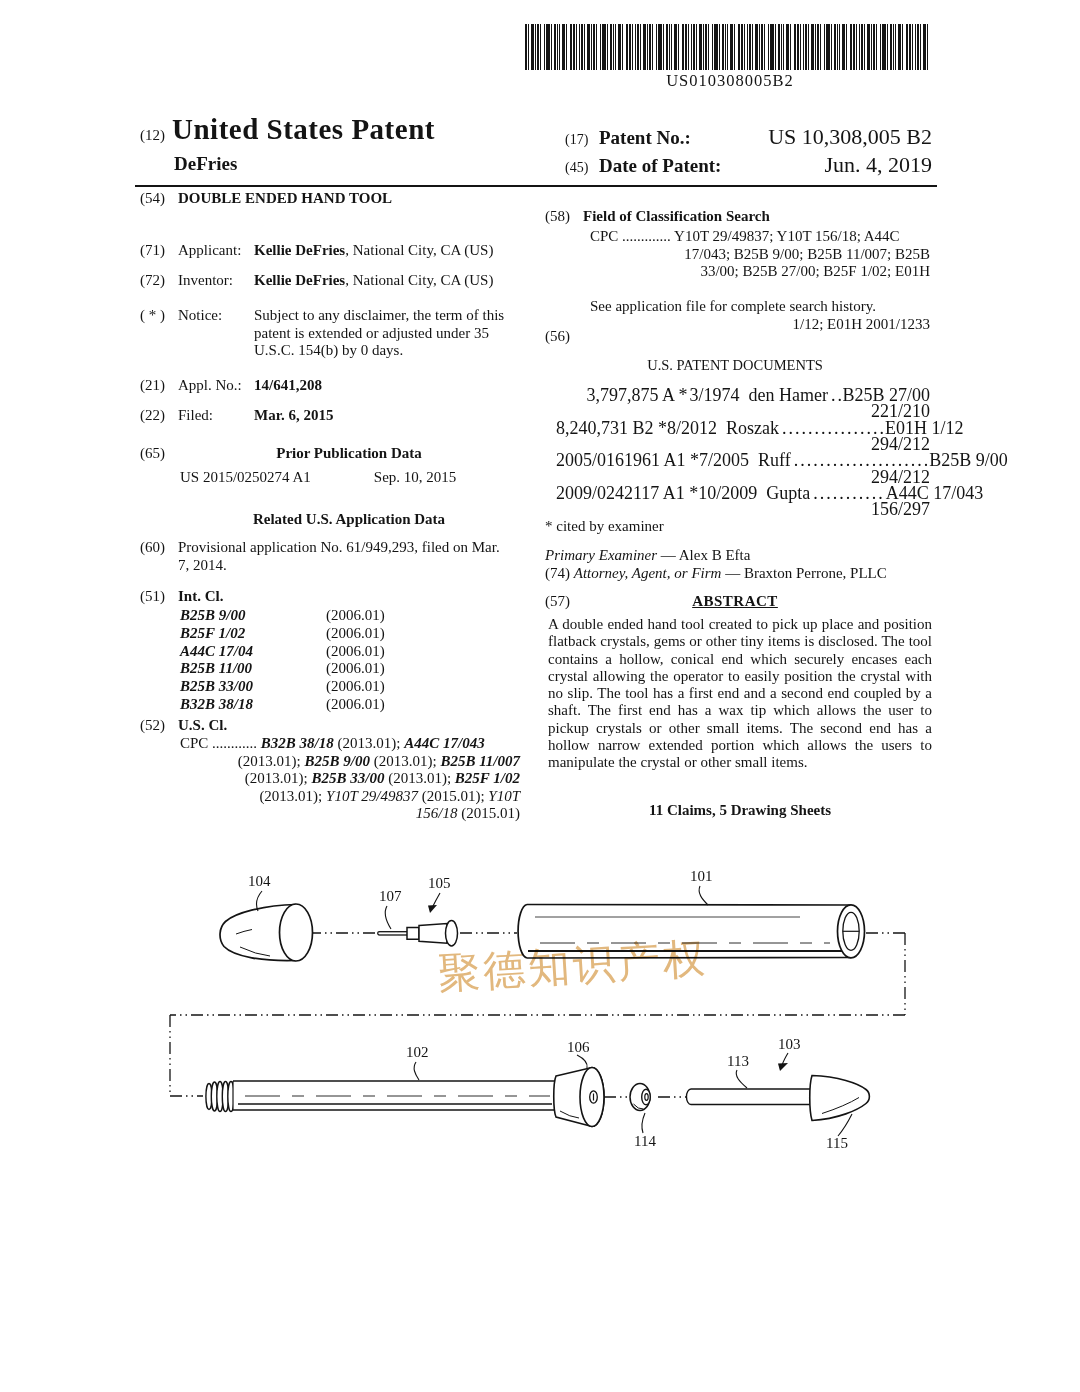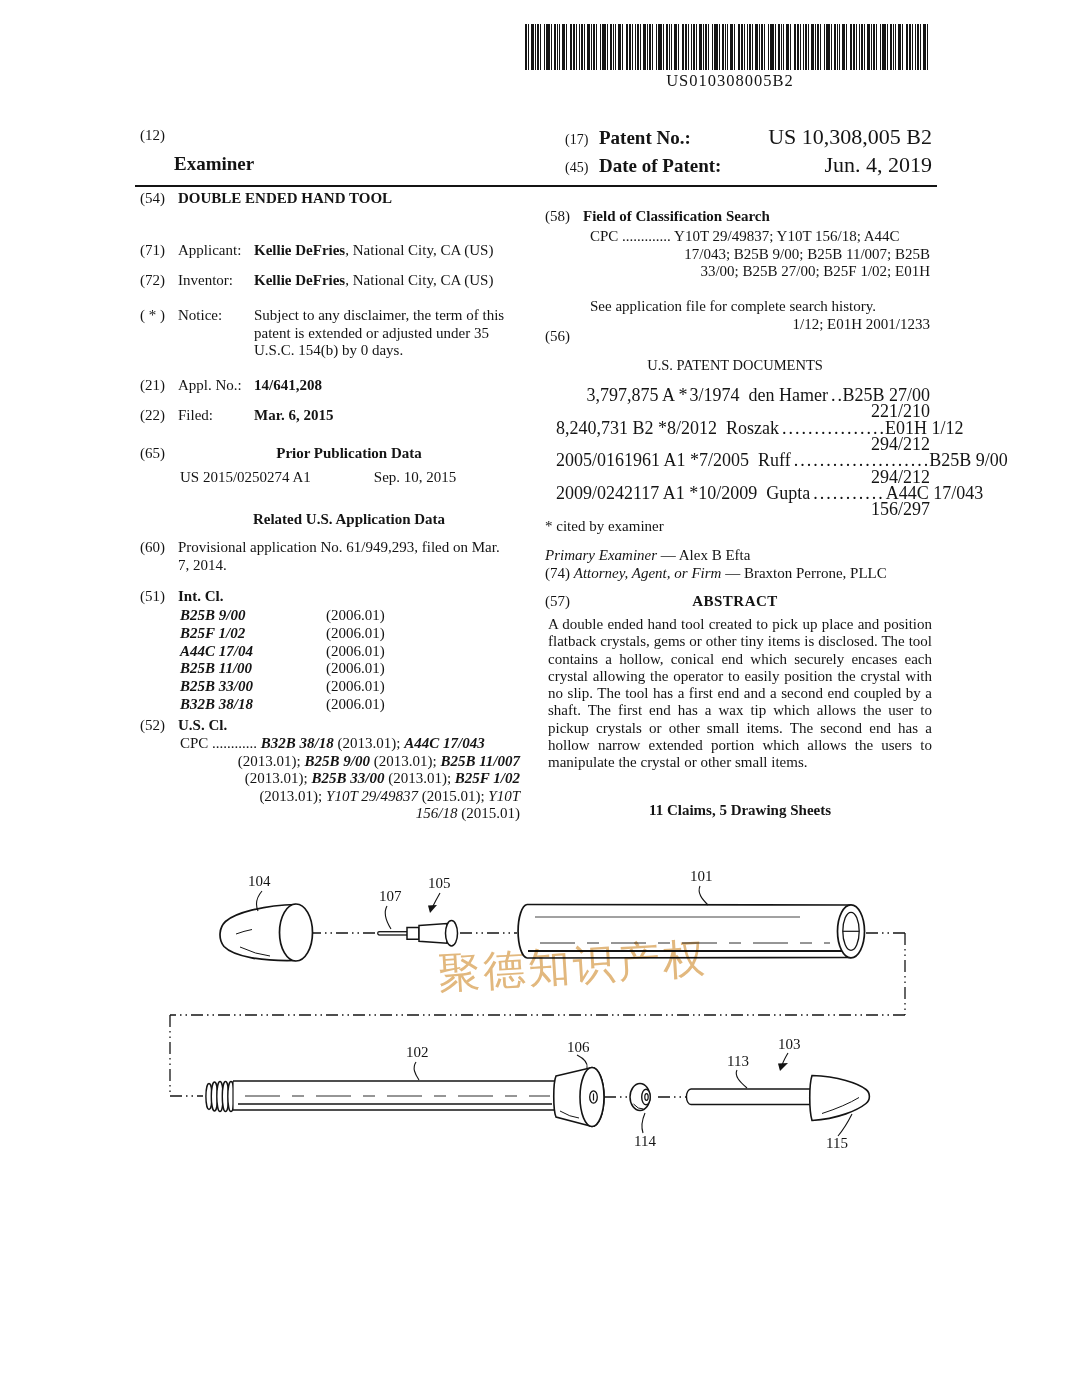--- a/index.html
+++ b/index.html
@@ -174,21 +174,22 @@
         <rect x="390" y="0" width="1" height="46"></rect>
         <rect x="392" y="0" width="2" height="46"></rect>
         <rect x="395" y="0" width="1" height="46"></rect>
         <rect x="398" y="0" width="3" height="46"></rect>
         <rect x="402" y="0" width="1" height="46"></rect>
       </svg>
   </div>
   <div class="abs barcode-text center" style="left:525px;top:71px;width:410px;">US010308005B2</div>
 
   <div class="abs hdr-code" style="left:140px;top:127px;">(12)</div>
-  <div class="abs hdr-surname" style="left:174px;top:153px;">Examiner</div>
+  <div class="abs hdr-title" style="left:172px;top:113px;">United States Patent</div>
+  <div class="abs hdr-surname" style="left:174px;top:153px;">DeFries</div>
 
   <div class="abs pn-row" style="left:565px;top:124px;width:367px;">
     <span class="pn-code">(17)</span>
     <span class="pn-label">Patent No.:</span>
     <span class="pn-value">US 10,308,005 B2</span>
   </div>
   <div class="abs pn-row" style="left:565px;top:152px;width:367px;">
     <span class="pn-code">(45)</span>
     <span class="pn-label">Date of Patent:</span>
     <span class="pn-value">Jun. 4, 2019</span>
@@ -308,21 +309,21 @@
         <span>A44C 17/043</span>
       </span>
   </div>
   <div class="abs ref-line right" style="left:556px;top:501px;width:374px;display:block;">156/297</div>
 
   <div class="abs fs" style="left:545px;top:518px;">* cited by examiner</div>
   <div class="abs fs" style="left:545px;top:547px;"><span class="st-i">Primary Examiner</span><span class="st-r"> — Alex B Efta</span></div>
   <div class="abs fs" style="left:545px;top:565px;"><span class="st-r">(74) </span><span class="st-i">Attorney, Agent, or Firm</span><span class="st-r"> — Braxton Perrone, PLLC</span></div>
 
   <div class="abs fs" style="left:545px;top:593px;">(57)</div>
-  <div class="abs fs bold center" style="left:560px;top:593px;width:350px;letter-spacing:0.5px;">ABSTRACT</div>
+  <div class="abs fs bold center" style="left:560px;top:593px;width:350px;letter-spacing:0.5px;text-decoration:underline;">ABSTRACT</div>
   <div class="abs abstract" style="left:548px;top:616px;">A double ended hand tool created to pick up place and position flatback crystals, gems or other tiny items is disclosed. The tool contains a hollow, conical end which securely encases each crystal allowing the operator to easily position the crystal with no slip. The tool has a first end and a second end coupled by a shaft. The first end has a wax tip which allows the user to pickup crystals or other small items. The second end has a hollow narrow extended portion which allows the users to manipulate the crystal or other small items.</div>
   <div class="abs fs bold center" style="left:548px;top:802px;width:384px;">11 Claims, 5 Drawing Sheets</div>
 
   <div class="abs watermark" style="left:438px;top:938px;">聚德知识产权</div>
 
   <svg class="abs" style="left:140px;top:855px;z-index:2;" width="805" height="315" viewBox="140 855 805 315">
     <g fill="none" stroke="#141414" stroke-width="1.5">
 
       <g stroke-width="1.3" stroke-dasharray="12 4 1.5 4 1.5 4">
         <path d="M 282 933 L 376 933"></path>

